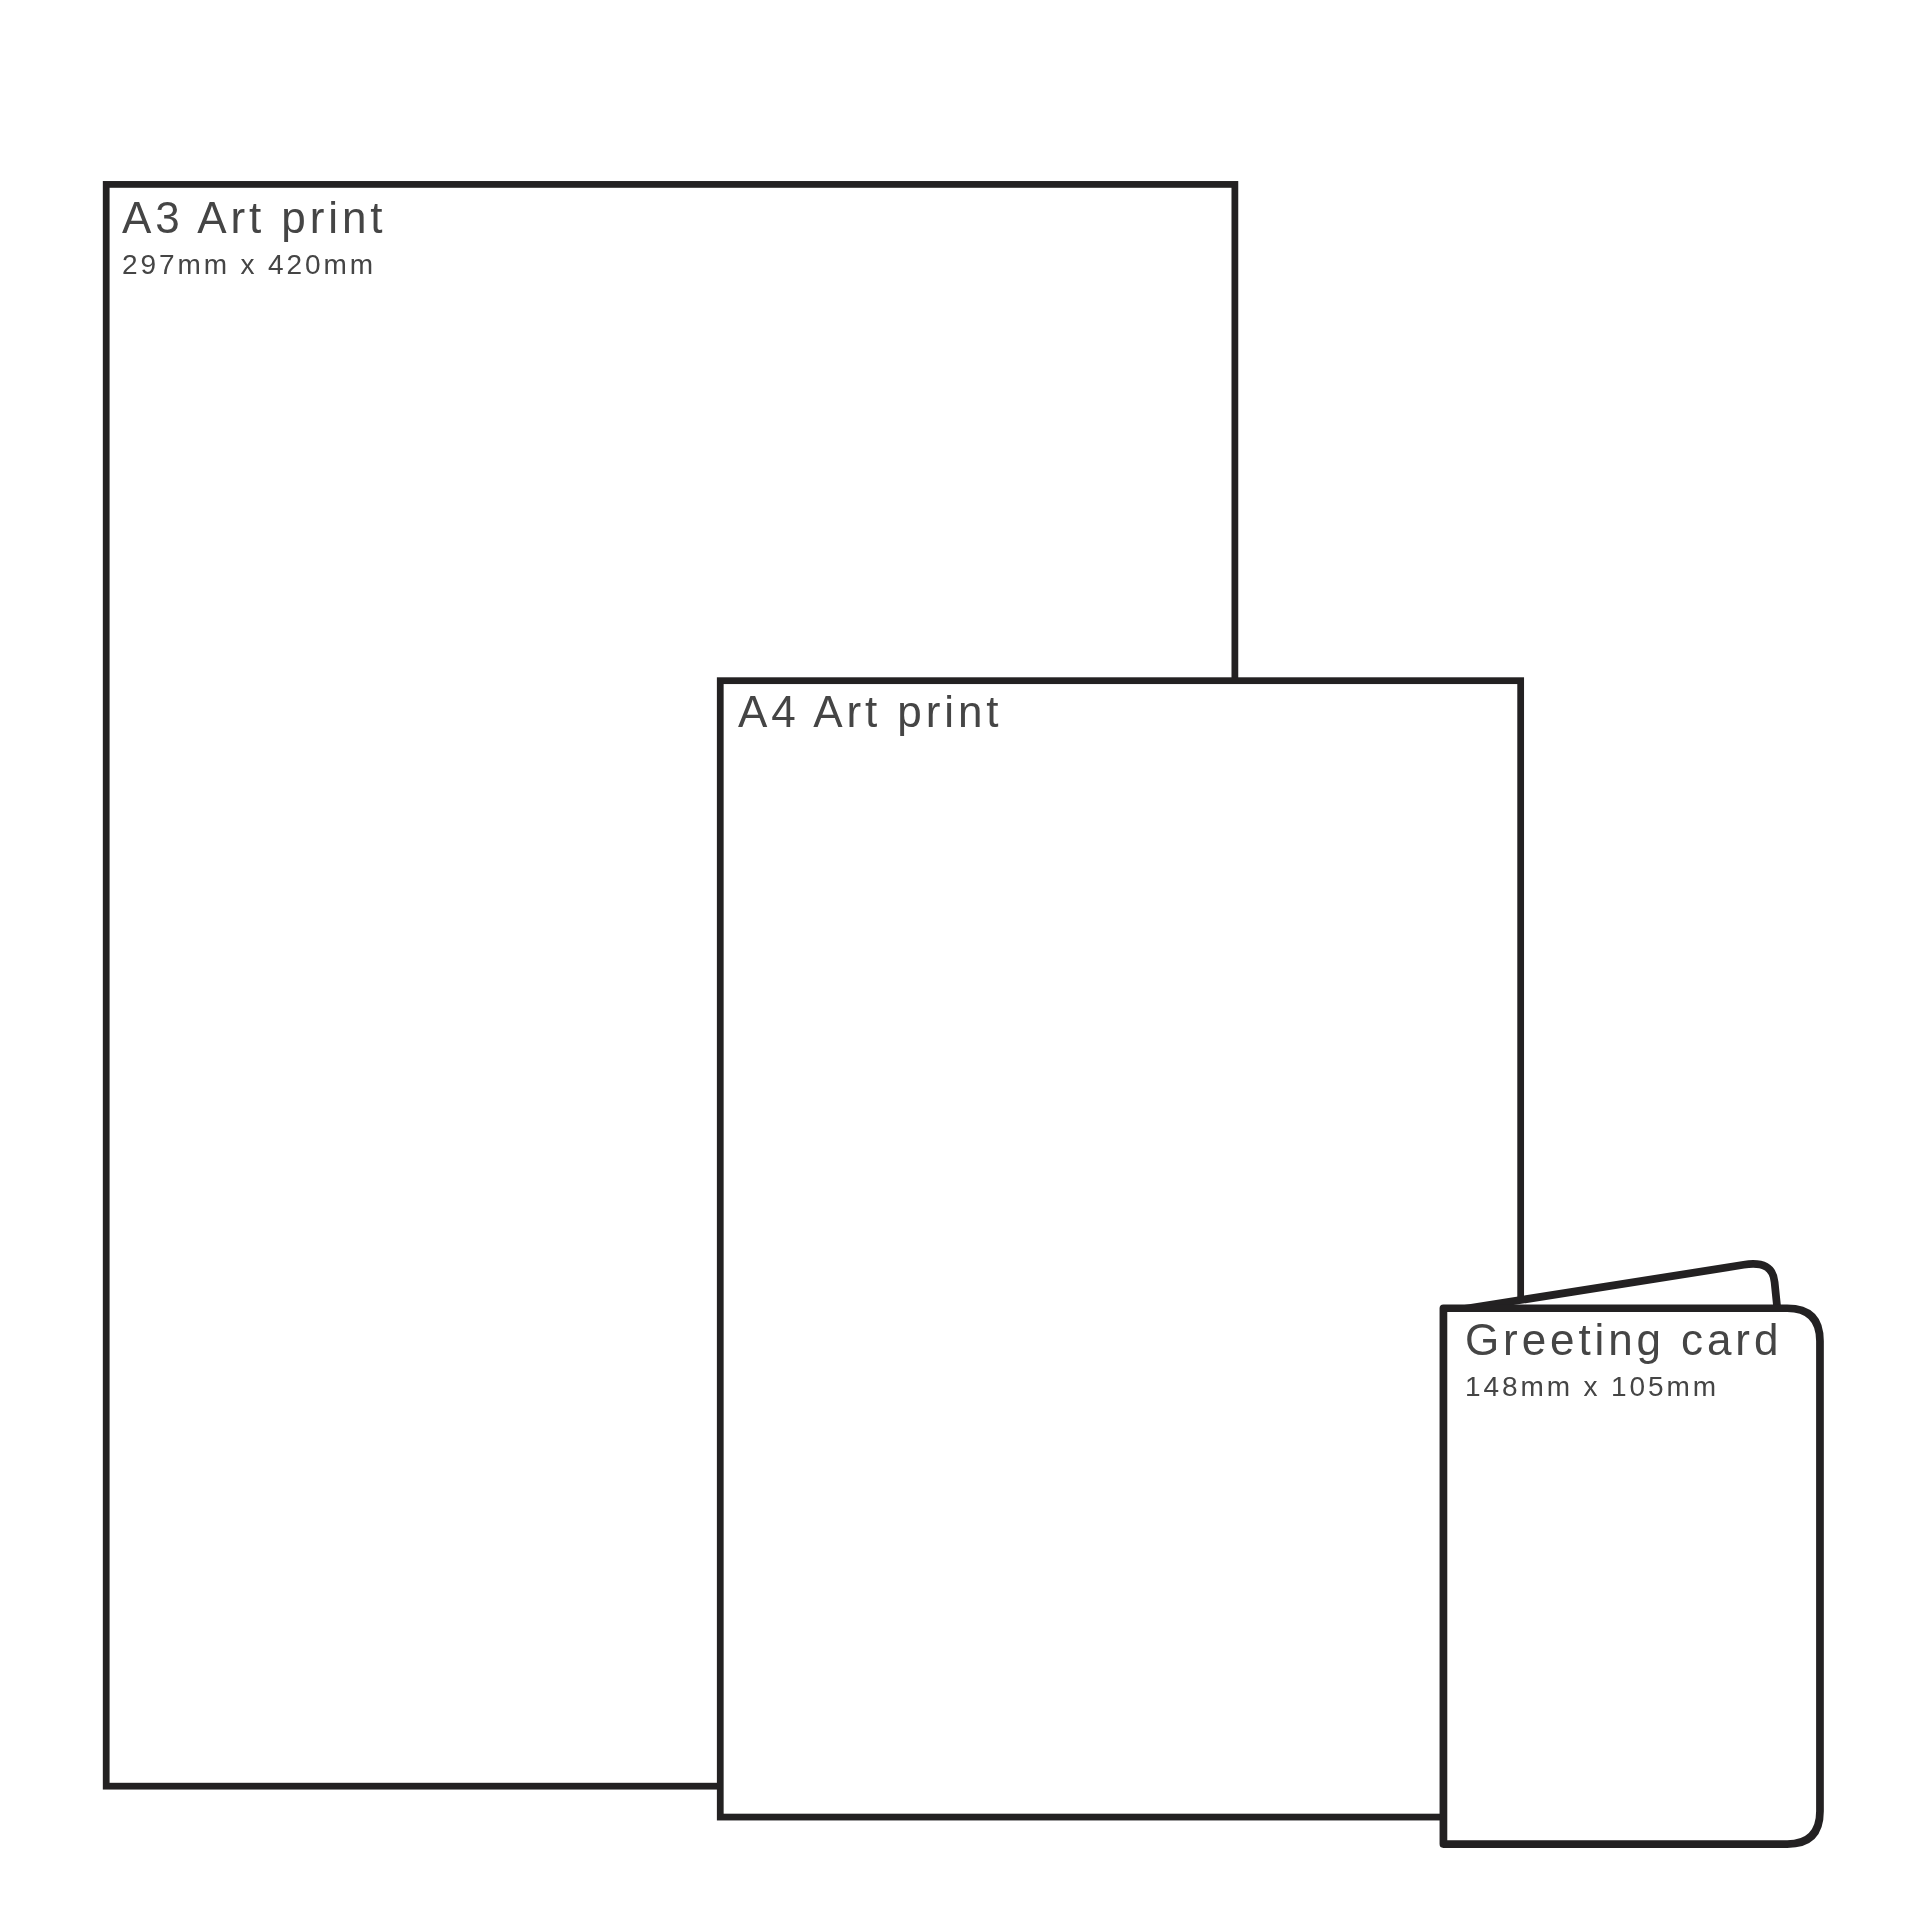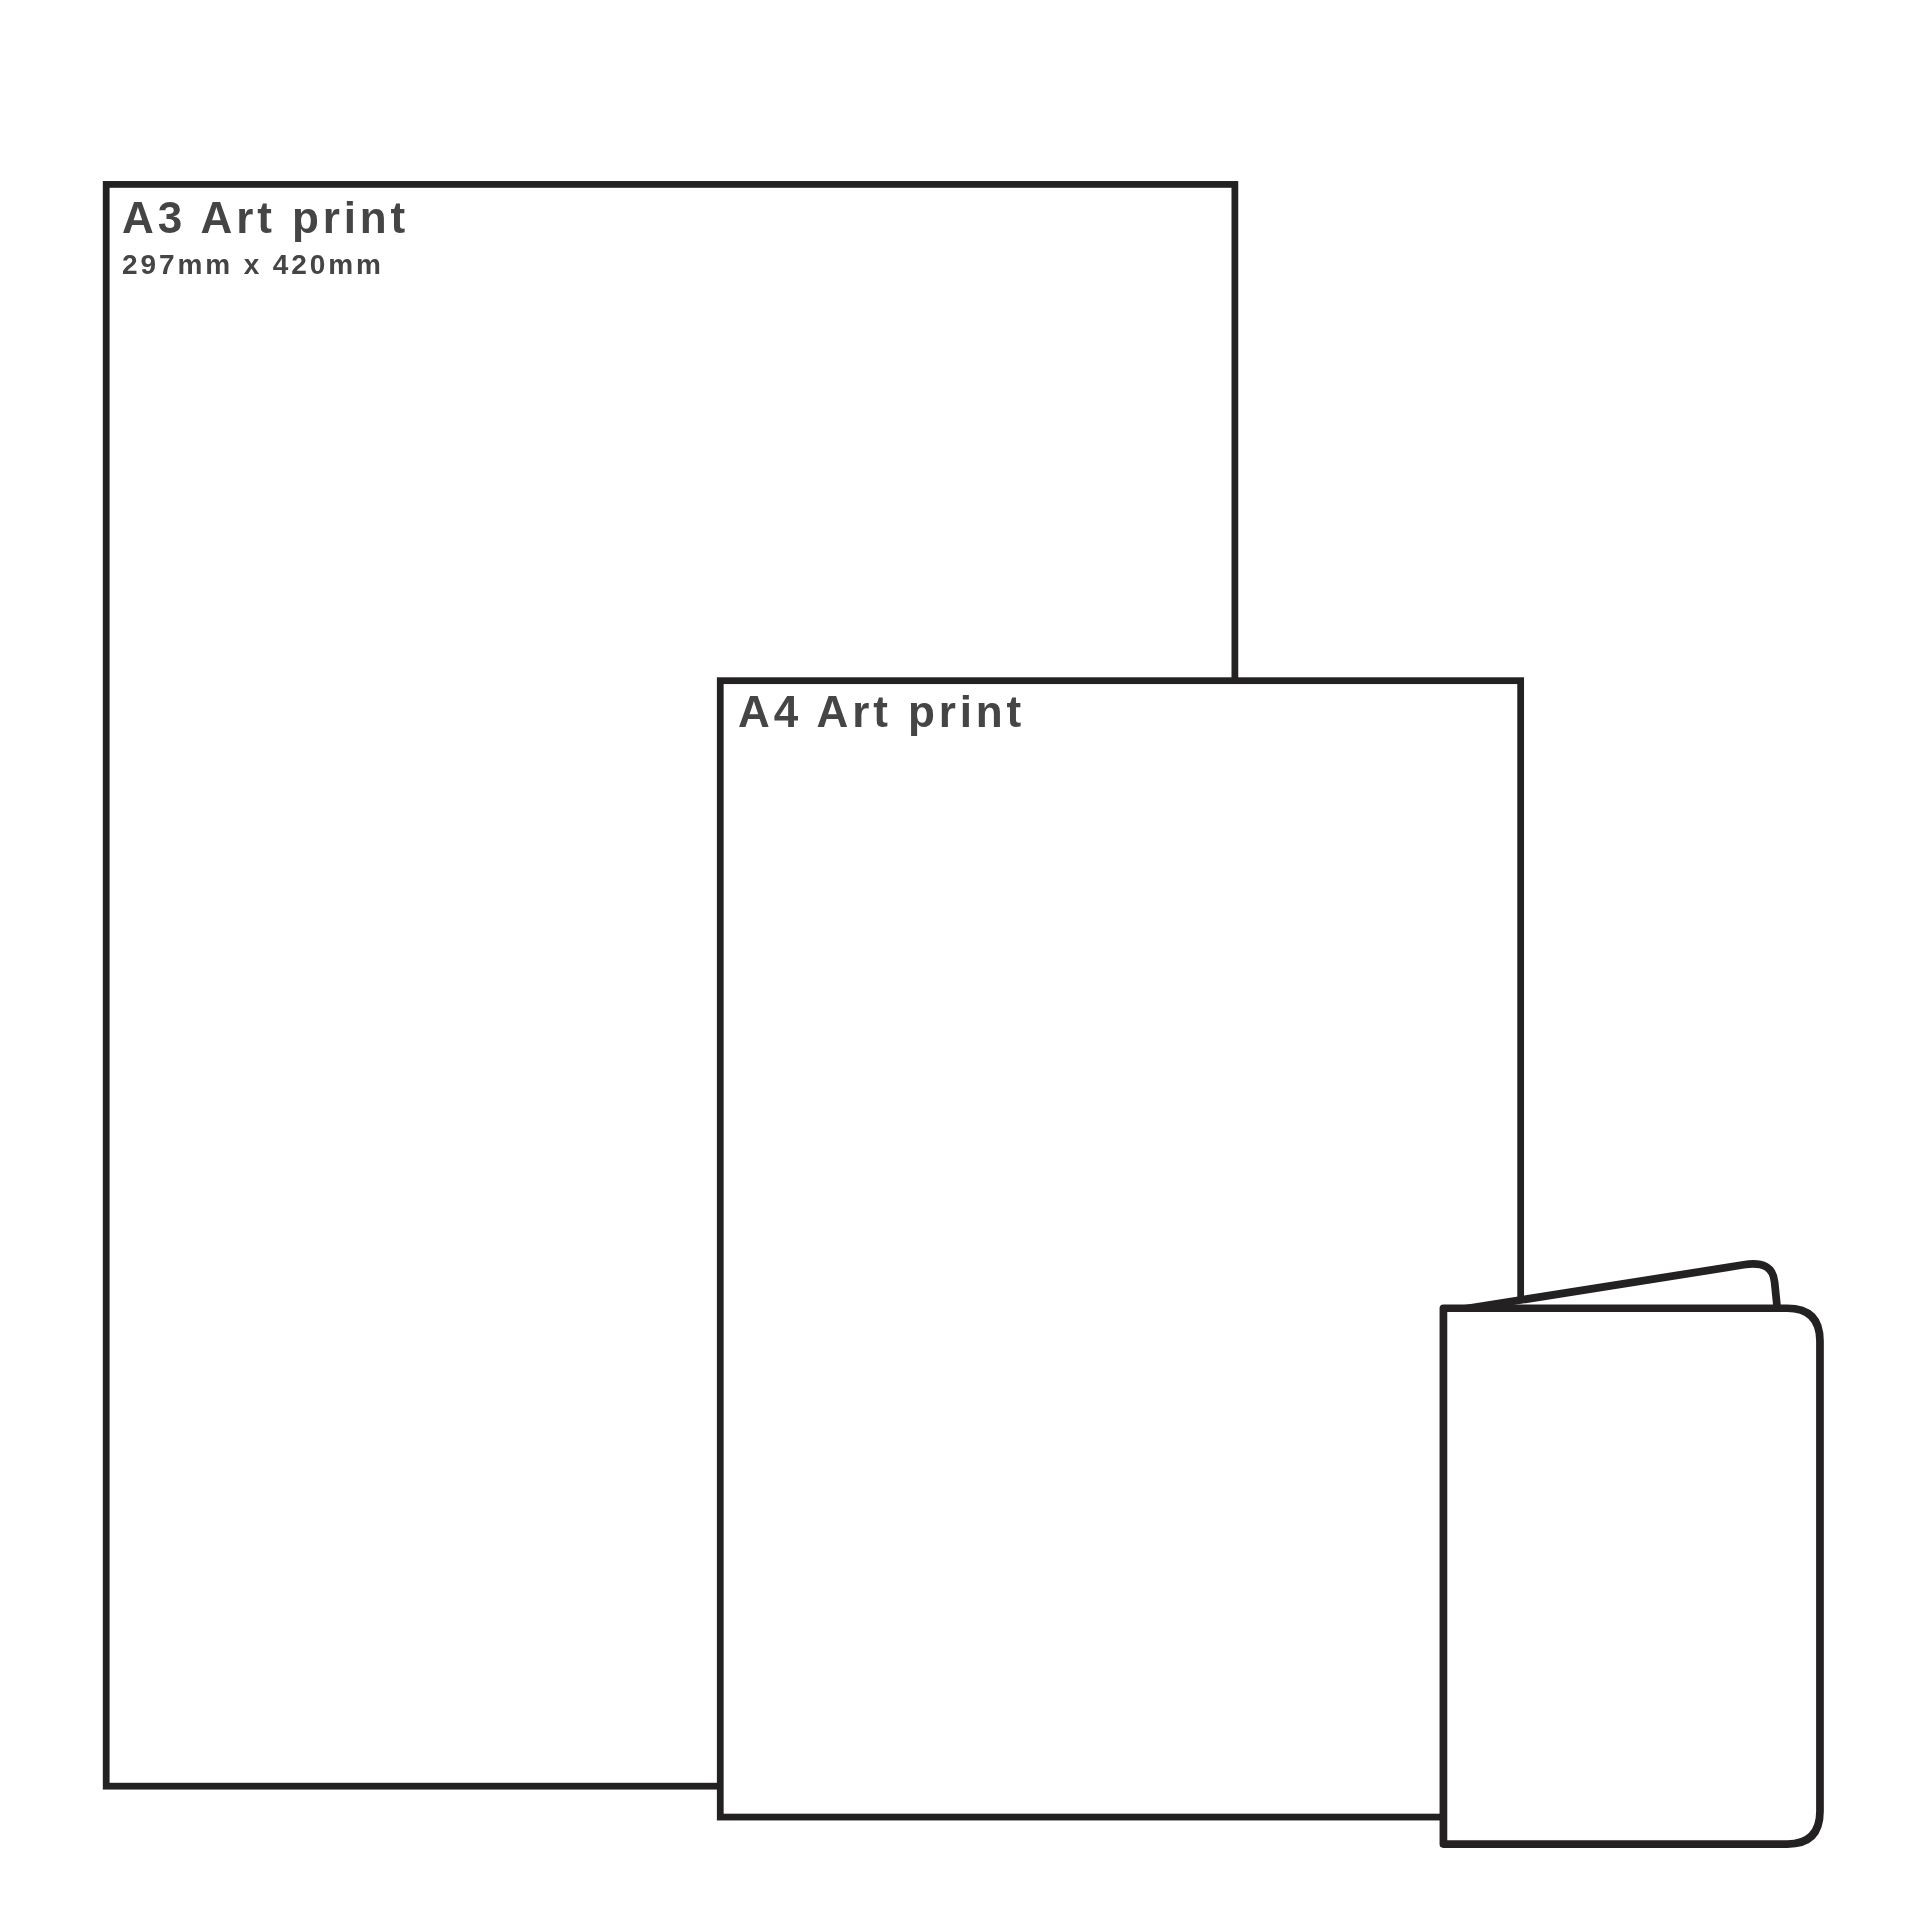--- a/index.html
+++ b/index.html
@@ -18,21 +18,21 @@
   .canvas svg {
     position: absolute;
     left: 0;
     top: 0;
     width: 1931px;
     height: 1931px;
   }
   .label {
     position: absolute;
     color: #454545;
-    font-weight: 700;
+    font-weight: 400;
     white-space: nowrap;
   }
   .label .title {
     font-size: 44px;
     line-height: 50px;
     letter-spacing: 3.9px;
   }
   .label .dims {
     font-size: 28px;
     line-height: 44px;
@@ -60,15 +60,19 @@
 
   <div class="label" id="a3-label">
     <div class="title">A3 Art print</div>
     <div class="dims">297mm x 420mm</div>
   </div>
 
   <div class="label" id="a4-label">
     <div class="title">A4 Art print</div>
   </div>
 
+  <div class="label" id="card-label">
+    <div class="title">Greeting card</div>
+    <div class="dims">148mm x 105mm</div>
+  </div>
 
 </div>
 
 
 </body></html>

